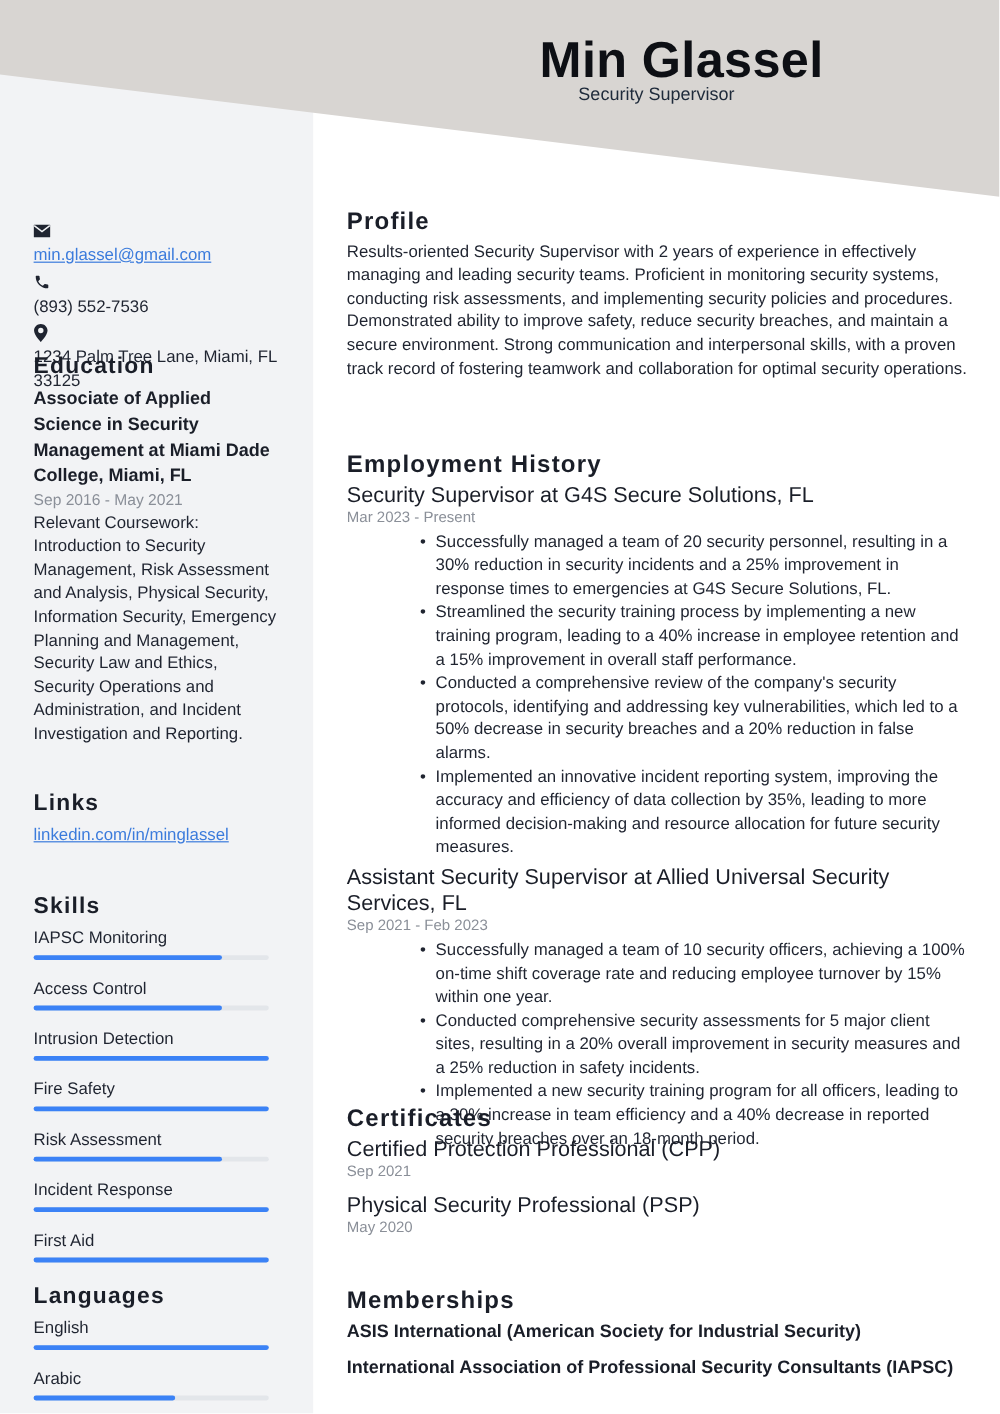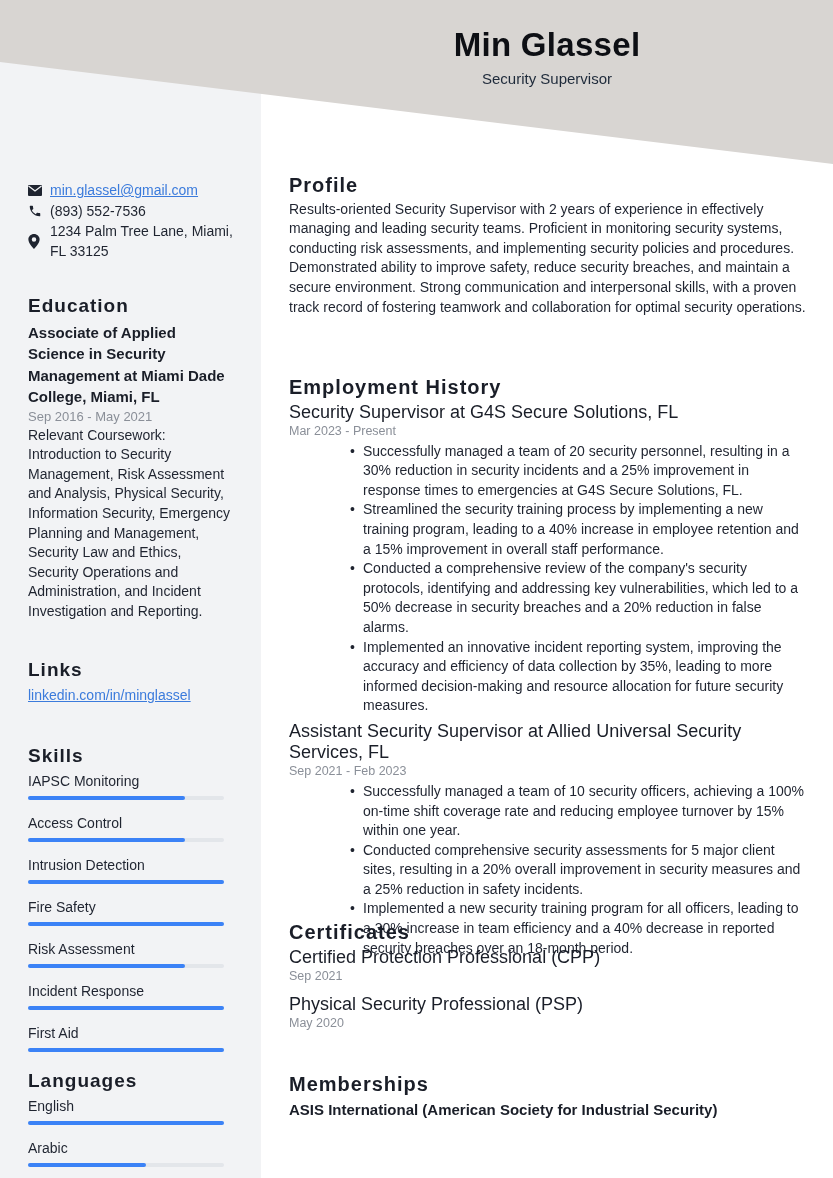--- a/index.html
+++ b/index.html
@@ -1,24 +1,24 @@
 <!DOCTYPE html>
 <html><head>
 <meta charset="utf-8">
 <style>
   * { box-sizing: border-box; margin: 0; padding: 0; }
   html, body { width: 833px; height: 1178px; overflow: hidden; background: #ffffff; }
   body { position: relative; font-family: "Liberation Sans", sans-serif; color: #1f2430; }
   .sidebar-bg { position: absolute; left: 0; top: 0; width: 261px; height: 1178px; background: #f2f3f5; }
   .header-bg { position: absolute; left: 0; top: 0; width: 833px; height: 170px; }
-  .name { position: absolute; left: 547px; top: 26px; transform: translateX(-50%); font-size: 33px; font-weight: bold; color: #0d0f14; white-space: nowrap; letter-spacing: 0.3px; }
+  .name { position: absolute; left: 568px; top: 26px; transform: translateX(-50%); font-size: 42px; font-weight: bold; color: #0d0f14; white-space: nowrap; letter-spacing: 0.3px; }
   .role { position: absolute; left: 547px; top: 70px; transform: translateX(-50%); font-size: 15px; color: #1e2a3a; white-space: nowrap; }
 
   .side { position: absolute; left: 28px; width: 205px; font-size: 14px; line-height: 19.6px; color: #1f2430; }
-  .contact-row { display: flex; align-items: center; margin-bottom: 1px; }
+  .contact-row { display: flex; align-items: flex-start; margin-bottom: 1px; flex-direction: column; }
   .contact-row .ic { width: 22px; flex: 0 0 22px; height: 19px; display: flex; align-items: center; }
   .contact-row a { color: #3b7bdc; text-decoration: underline; }
   .side-h { font-size: 19px; font-weight: bold; letter-spacing: 1px; color: #1a1e28; margin-bottom: 6px; }
   .edu-title { font-size: 15px; font-weight: bold; line-height: 21.5px; color: #1a1e28; }
   .muted { color: #8a8f98; font-size: 13px; line-height: 18px; }
   .skill-label { font-size: 14px; line-height: 18px; margin-bottom: 6px; }
   .bar { position: relative; width: 196px; height: 4px; background: #e3e6ea; border-radius: 2px; margin-bottom: 14px; }
   .bar .fill { position: absolute; left: 0; top: 0; height: 4px; background: #3b82f6; border-radius: 2px; }
 
   .main { position: absolute; left: 289px; width: 520px; font-size: 14px; line-height: 19.6px; color: #1f2430; }
@@ -162,14 +162,15 @@
       <div class="job-date" style="margin-bottom: 9px;">Sep 2021</div>
       <div class="job-title">Physical Security Professional (PSP)</div>
       <div class="job-date" style="margin-bottom: 9px;">May 2020</div>
     </div>
 </div>
 
 <div class="main" style="top:1075px;">
   <div class="main-h">Memberships</div>
   <div id="mem-list">
       <div class="mem-item">ASIS International (American Society for Industrial Security)</div>
+      <div class="mem-item">International Association of Professional Security Consultants (IAPSC)</div>
     </div>
 </div>
 
 </body></html>

